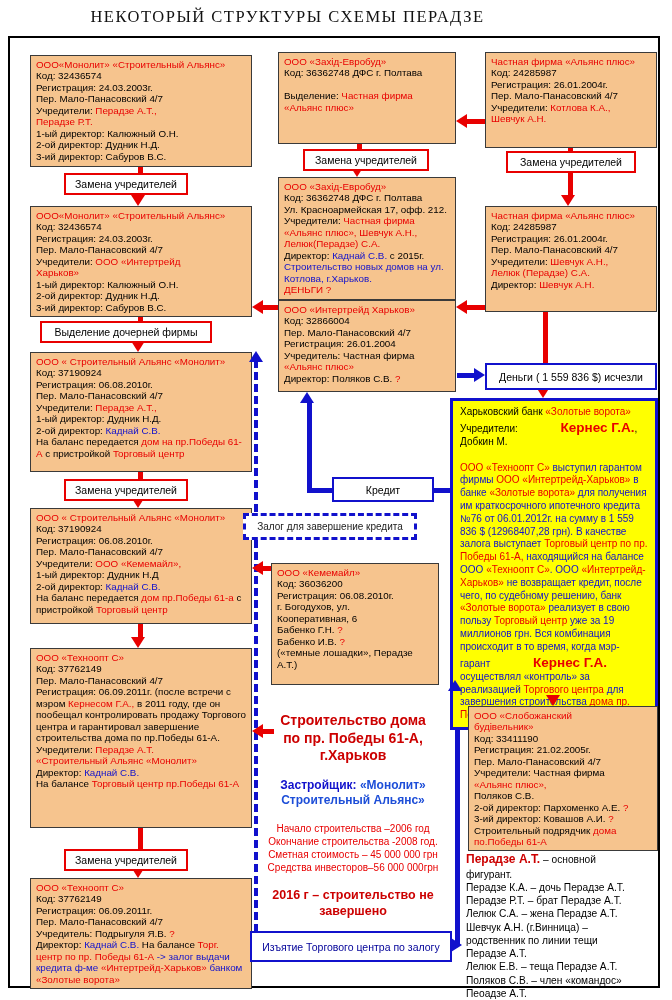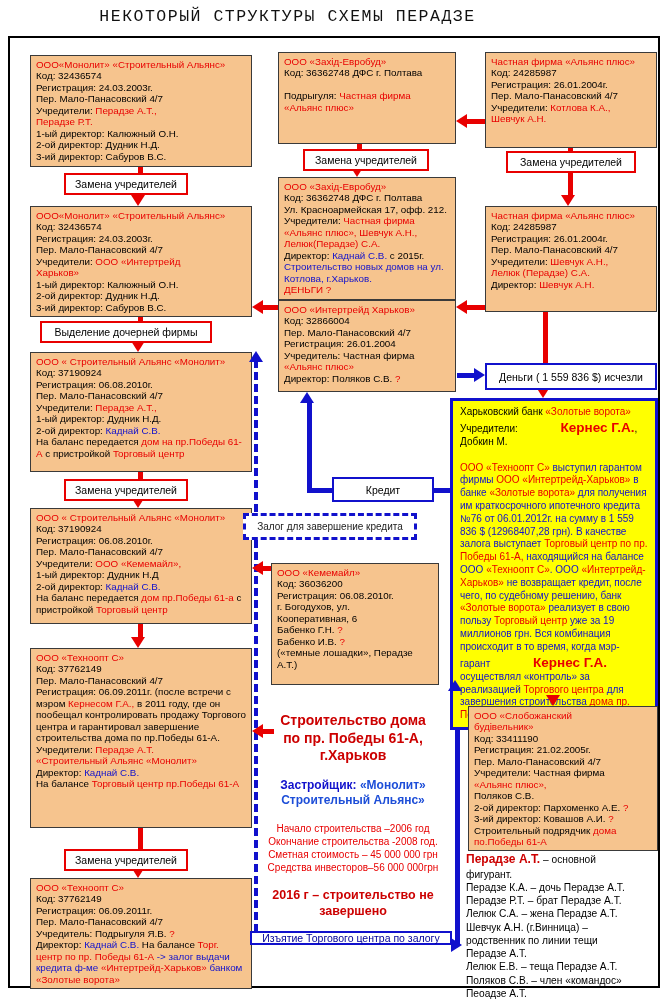--- a/index.html
+++ b/index.html
@@ -1,19 +1,19 @@
 <!DOCTYPE html>
 <html><head>
 <meta charset="utf-8">
 <style>
   html,body{margin:0;padding:0;}
   body{width:672px;height:1000px;position:relative;background:#fff;
        font-family:"Liberation Sans",sans-serif;overflow:hidden;}
   .title{position:absolute;left:10px;top:7px;width:555px;text-align:center;
-         font-family:Liberation Mono, monospace;font-size:16.5px;color:#111;
+         font-family:Liberation Serif, serif;font-size:16.5px;color:#111;
          letter-spacing:1.5px;z-index:5;}
   .frame{position:absolute;left:8px;top:36px;width:652px;height:952px;
          border:2px solid #000;z-index:0;background:#fff;box-sizing:border-box;}
   .box{position:absolute;background:#f6c48e;border:1.5px solid #3a3a3a;
        padding:3px 5px;font-size:9.8px;line-height:1.17;color:#000;z-index:2;
        box-sizing:border-box;}
   .ybox{position:absolute;background:#ffff00;border:3px solid #1111cc;
         padding:5px 7px;font-size:10px;line-height:1.28;color:#000;z-index:2;
         box-sizing:border-box;}
   .rlabel,.blabel{position:absolute;background:#fff;display:flex;align-items:center;
@@ -56,21 +56,21 @@
 <div class="title">НЕКОТОРЫЙ СТРУКТУРЫ СХЕМЫ ПЕРАДЗЕ</div>
 <div class="frame"></div>
 
 <div class="box" style="left:30px;top:55px;width:222px;min-height:112px"><span class="c-r">ООО«Монолит» «Строительный Альянс»</span><br><span class="c-k">Код: 32436574</span><br><span class="c-k">Регистрация: 24.03.2003г.</span><br><span class="c-k">Пер. Мало-Панасовский 4/7</span><br><span class="c-k">Учредители: </span><span class="c-r">Перадзе А.Т.,</span><br><span class="c-r">Перадзе Р.Т.</span><br><span class="c-k">1-ый директор: Калюжный О.Н.</span><br><span class="c-k">2-ой директор: Дудник Н.Д.</span><br><span class="c-k">3-ий директор: Сабуров В.С.</span></div>
 <div class="box" style="left:30px;top:206px;width:222px;min-height:108px"><span class="c-r">ООО«Монолит» «Строительный Альянс»</span><br><span class="c-k">Код: 32436574</span><br><span class="c-k">Регистрация: 24.03.2003г.</span><br><span class="c-k">Пер. Мало-Панасовский 4/7</span><br><span class="c-k">Учредители: </span><span class="c-r">ООО «Интертрейд</span><br><span class="c-r">Харьков»</span><br><span class="c-k">1-ый директор: Калюжный О.Н.</span><br><span class="c-k">2-ой директор: Дудник Н.Д.</span><br><span class="c-k">3-ий директор: Сабуров В.С.</span></div>
 <div class="box" style="left:30px;top:352px;width:222px;min-height:120px"><span class="c-r">ООО « Строительный Альянс «Монолит»</span><br><span class="c-k">Код: 37190924</span><br><span class="c-k">Регистрация: 06.08.2010г.</span><br><span class="c-k">Пер. Мало-Панасовский 4/7</span><br><span class="c-k">Учредители: </span><span class="c-r">Перадзе А.Т.,</span><br><span class="c-k">1-ый директор: Дудник Н.Д.</span><br><span class="c-k">2-ой директор: </span><span class="c-b">Каднай С.В.</span><br><span class="c-k">На баланс передается </span><span class="c-r">дом на пр.Победы 61-А </span><span class="c-k">с пристройкой </span><span class="c-r">Торговый центр</span></div>
 <div class="box" style="left:30px;top:508px;width:222px;min-height:116px"><span class="c-r">ООО « Строительный Альянс «Монолит»</span><br><span class="c-k">Код: 37190924</span><br><span class="c-k">Регистрация: 06.08.2010г.</span><br><span class="c-k">Пер. Мало-Панасовский 4/7</span><br><span class="c-k">Учредители: </span><span class="c-r">ООО «Кемемайл»,</span><br><span class="c-k">1-ый директор: Дудник Н.Д</span><br><span class="c-k">2-ой директор: </span><span class="c-b">Каднай С.В.</span><br><span class="c-k">На баланс передается </span><span class="c-r">дом пр.Победы 61-а </span><span class="c-k">с пристройкой </span><span class="c-r">Торговый центр</span></div>
 <div class="box" style="left:30px;top:648px;width:222px;min-height:180px"><span class="c-r">ООО «Техноопт С»</span><br><span class="c-k">Код: 37762149</span><br><span class="c-k">Пер. Мало-Панасовский 4/7</span><br><span class="c-k">Регистрация: 06.09.2011г. (после встречи с мэром </span><span class="c-r">Кернесом Г.А.,</span><span class="c-k"> в 2011 году, где он пообещал контролировать продажу Торгового центра и гарантировал завершение строительства дома по пр.Победы 61-А.</span><br><span class="c-k">Учредители: </span><span class="c-r">Перадзе А.Т.</span><br><span class="c-r">«Строительный Альянс «Монолит»</span><br><span class="c-k">Директор: </span><span class="c-b">Каднай С.В.</span><br><span class="c-k">На балансе </span><span class="c-r">Торговый центр пр.Победы 61-А</span></div>
 <div class="box" style="left:30px;top:878px;width:222px;min-height:104px"><span class="c-r">ООО «Техноопт С»</span><br><span class="c-k">Код: 37762149</span><br><span class="c-k">Регистрация: 06.09.2011г.</span><br><span class="c-k">Пер. Мало-Панасовский 4/7</span><br><span class="c-k">Учредитель: Подрыгуля Я.В. </span><span class="c-r">?</span><br><span class="c-k">Директор: </span><span class="c-b">Каднай С.В.</span><span class="c-k"> На балансе </span><span class="c-r">Торг. центр по пр. Победы 61-А </span><span class="c-b">-&gt; залог выдачи кредита ф-ме </span><span class="c-r">«Интертрейд-Харьков»</span><span class="c-b"> банком </span><span class="c-r">«Золотые ворота»</span></div>
 
-<div class="box" style="left:278px;top:52px;width:178px;min-height:92px"><span class="c-r">ООО «Захід-Евробуд»</span><br><span class="c-k">Код: 36362748 ДФС г. Полтава</span><br><br><span class="c-k">Подрыгуля: </span><span class="c-r">Частная фирма «Альянс плюс»</span></div>
+<div class="box" style="left:278px;top:52px;width:178px;min-height:92px"><span class="c-r">ООО «Захід-Евробуд»</span><br><span class="c-k">Код: 36362748 ДФС г. Полтава</span><br><br><span class="c-k">Выделение: </span><span class="c-r">Частная фирма «Альянс плюс»</span></div>
 <div class="box" style="left:278px;top:177px;width:178px;min-height:116px"><span class="c-r">ООО «Захід-Евробуд»</span><br><span class="c-k">Код: 36362748 ДФС г. Полтава</span><br><span class="c-k">Ул. Красноармейская 17, офф. 212. Учредители: </span><span class="c-r">Частная фирма «Альянс плюс», Шевчук А.Н., Лелюк(Перадзе) С.А.</span><br><span class="c-k">Директор: </span><span class="c-b">Каднай С.В.</span><span class="c-k"> с 2015г.</span><br><span class="c-b">Строительство новых домов на ул. Котлова, г.Харьков.</span><br><span class="c-r">ДЕНЬГИ ?</span></div>
 <div class="box" style="left:278px;top:300px;width:178px;min-height:92px"><span class="c-r">ООО «Интертрейд Харьков»</span><br><span class="c-k">Код: 32866004</span><br><span class="c-k">Пер. Мало-Панасовский 4/7</span><br><span class="c-k">Регистрация: 26.01.2004</span><br><span class="c-k">Учредитель: Частная фирма</span><br><span class="c-r">«Альянс плюс»</span><br><span class="c-k">Директор: Поляков С.В. </span><span class="c-r">?</span></div>
 <div class="box" style="left:271px;top:563px;width:168px;min-height:122px"><span class="c-r">ООО «Кемемайл»</span><br><span class="c-k">Код: 36036200</span><br><span class="c-k">Регистрация: 06.08.2010г.</span><br><span class="c-k">г. Богодухов, ул.</span><br><span class="c-k">Кооперативная, 6</span><br><span class="c-k">Бабенко Г.Н. </span><span class="c-r">?</span><br><span class="c-k">Бабенко И.В. </span><span class="c-r">?</span><br><span class="c-k">(«темные лошадки», Перадзе А.Т.)</span></div>
 
 <div class="box" style="left:485px;top:52px;width:172px;min-height:96px"><span class="c-r">Частная фирма «Альянс плюс»</span><br><span class="c-k">Код: 24285987</span><br><span class="c-k">Регистрация: 26.01.2004г.</span><br><span class="c-k">Пер. Мало-Панасовский 4/7</span><br><span class="c-k">Учредители: </span><span class="c-r">Котлова К.А.,</span><br><span class="c-r">Шевчук А.Н.</span></div>
 <div class="box" style="left:485px;top:206px;width:172px;min-height:106px"><span class="c-r">Частная фирма «Альянс плюс»</span><br><span class="c-k">Код: 24285987</span><br><span class="c-k">Регистрация: 26.01.2004г.</span><br><span class="c-k">Пер. Мало-Панасовский 4/7</span><br><span class="c-k">Учредители: </span><span class="c-r">Шевчук А.Н.,</span><br><span class="c-r">Лелюк (Перадзе) С.А.</span><br><span class="c-k">Директор: </span><span class="c-r">Шевчук А.Н.</span></div>
 <div class="ybox" style="left:450px;top:398px;width:208px;min-height:276px"><span class="c-k">Харьковский банк </span><span class="c-r">«Золотые ворота»</span><br><span class="c-k">Учредители: </span><span class="c-big">Кернес Г.А.</span><span class="c-k">, Добкин М.</span><br><br><span class="c-r">ООО «Техноопт С» </span><span class="c-b">выступил гарантом фирмы </span><span class="c-r">ООО «Интертрейд-Харьков» </span><span class="c-b">в банке </span><span class="c-r">«Золотые ворота» </span><span class="c-b">для получения им краткосрочного ипотечного кредита №76 от 06.01.2012г. на сумму в 1 559 836 $ (12968407,28 грн). В качестве залога выступает </span><span class="c-r">Торговый центр по пр. Победы 61-А, </span><span class="c-b">находящийся на балансе ООО </span><span class="c-r">«Техноопт С»</span><span class="c-b">. ООО </span><span class="c-r">«Интертрейд-Харьков»</span><span class="c-b"> не возвращает кредит, после чего, по судебному решению, банк </span><span class="c-r">«Золотые ворота»</span><span class="c-b"> реализует в свою пользу </span><span class="c-r">Торговый центр</span><span class="c-b"> уже за 19 миллионов грн. Вся комбинация происходит в то время, когда мэр-гарант </span><span class="c-big">Кернес Г.А.</span><span class="c-b"> осуществлял «контроль» за реализацией </span><span class="c-r">Торгового центра</span><span class="c-b"> для завершения строительства </span><span class="c-r">дома пр. Победы. 61-А</span></div>
 <div class="box" style="left:468px;top:706px;width:190px;min-height:140px"><span class="c-r">ООО «Слобожанский</span><br><span class="c-r">будівельник»</span><br><span class="c-k">Код: 33411190</span><br><span class="c-k">Регистрация: 21.02.2005г.</span><br><span class="c-k">Пер. Мало-Панасовский 4/7</span><br><span class="c-k">Учредители: Частная фирма</span><br><span class="c-r">«Альянс плюс»,</span><br><span class="c-k">Поляков С.В.</span><br><span class="c-k">2-ой директор: Пархоменко А.Е. </span><span class="c-r">?</span><br><span class="c-k">3-ий директор: Ковашов А.И. </span><span class="c-r">?</span><br><span class="c-k">Строительный подрядчик </span><span class="c-r">дома</span><br><span class="c-r">по.Победы 61-А</span></div>
 
 <div class="txt center-block" style="left:252px;top:712px;width:202px"><span class="c-ct">Строительство дома</span><br><span class="c-ct">по пр. Победы 61-А,</span><br><span class="c-ct">г.Харьков</span><br><br><span class="c-zb">Застройщик: </span><span class="c-zr">«Монолит»</span><br><span class="c-zr">Строительный Альянс»</span><br><br><span class="c-r">Начало строительства –2006 год</span><br><span class="c-r">Окончание строительства -2008 год.</span><br><span class="c-r">Сметная стоимость – 45 000 000 грн</span><br><span class="c-r">Средства инвесторов–56 000 000грн</span><br><br><span class="c-cb">2016 г – строительство не</span><br><span class="c-cb">завершено</span></div>
@@ -79,21 +79,21 @@
 <div class="rlabel" style="left:64px;top:173px;width:124px;height:22px">Замена учредителей</div>
 <div class="rlabel" style="left:40px;top:321px;width:172px;height:22px">Выделение дочерней фирмы</div>
 <div class="rlabel" style="left:64px;top:479px;width:124px;height:22px">Замена учредителей</div>
 <div class="rlabel" style="left:64px;top:849px;width:124px;height:22px">Замена учредителей</div>
 <div class="rlabel" style="left:303px;top:149px;width:126px;height:22px">Замена учредителей</div>
 <div class="rlabel" style="left:506px;top:151px;width:130px;height:22px">Замена учредителей</div>
 
 <div class="blabel" style="left:332px;top:477px;width:102px;height:25px">Кредит</div>
 <div class="dashlabel" style="left:243px;top:513px;width:174px;height:27px">Залог для завершение кредита</div>
 <div class="blabel" style="left:485px;top:363px;width:172px;height:27px">Деньги ( 1 559 836 $) исчезли</div>
-<div class="blabel navy" style="left:250px;top:931px;width:202px;height:14px">Изъятие Торгового центра по залогу</div>
+<div class="blabel navy" style="left:250px;top:931px;width:202px;height:31px">Изъятие Торгового центра по залогу</div>
 
 <div class="vr" style="left:138px;top:167px;height:30px"></div>
 <div class="hd down-r" style="left:131px;top:195px"></div>
 <div class="vr" style="left:138px;top:314px;height:28px"></div>
 <div class="hd down-r" style="left:131px;top:341px"></div>
 <div class="vr" style="left:138px;top:472px;height:26px"></div>
 <div class="hd down-r" style="left:131px;top:497px"></div>
 <div class="vr" style="left:138px;top:624px;height:14px"></div>
 <div class="hd down-r" style="left:131px;top:637px"></div>
 <div class="vr" style="left:138px;top:828px;height:40px"></div>

